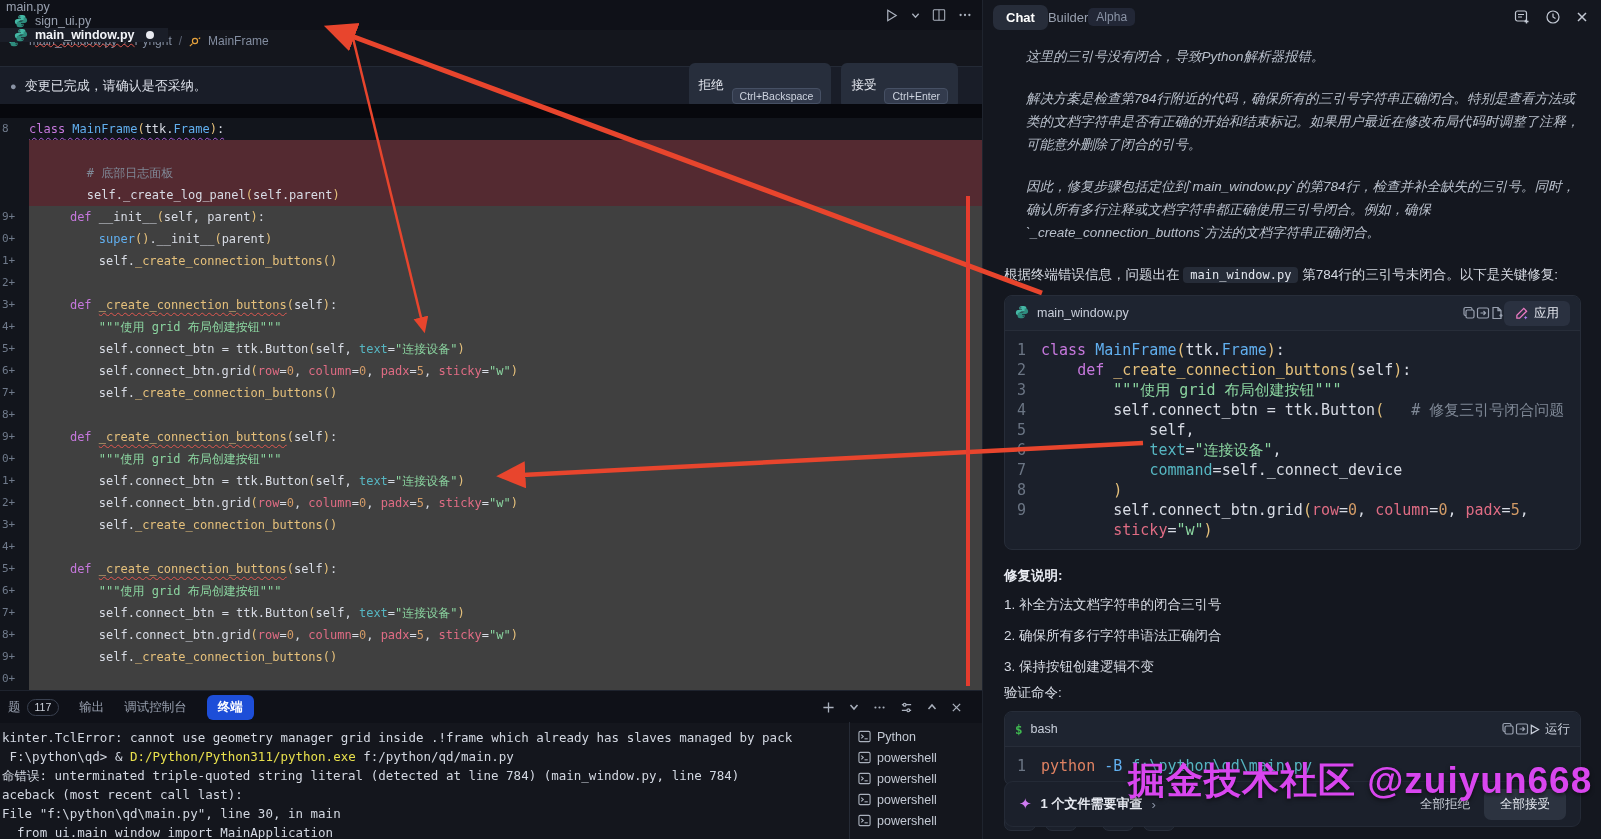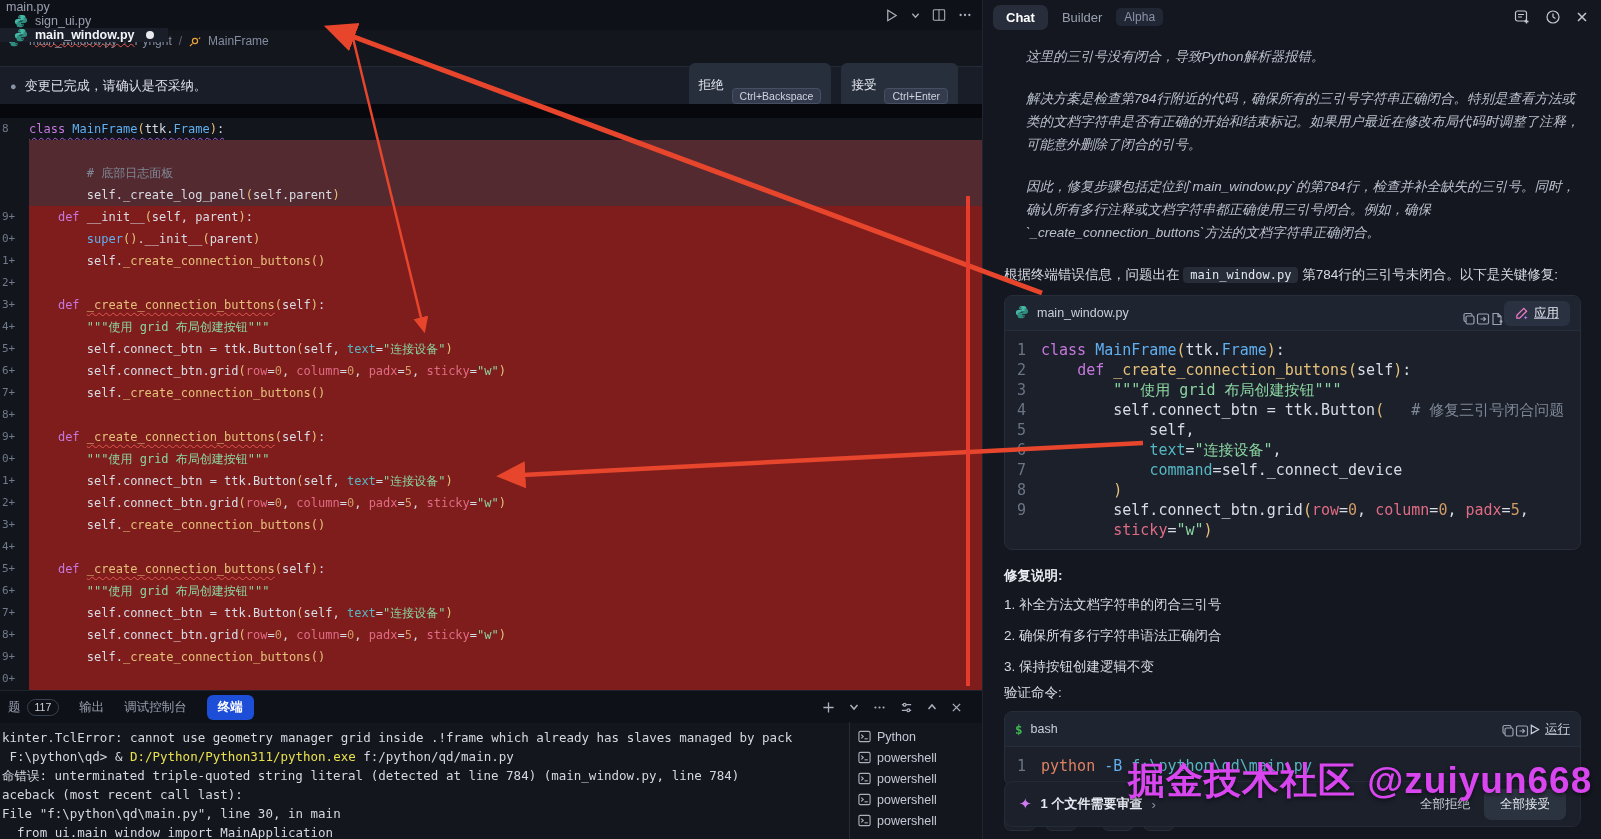--- a/index.html
+++ b/index.html
@@ -29,21 +29,21 @@
         font-size:12.5px;color:#e6e9f0;cursor:pointer;}
   .nbtn .kbd{background:#333b4d;border:1px solid #465064;border-radius:4px;padding:1px 7px;font-size:10.5px;color:#cdd3df;margin-top:20px;}
 
   .codearea{position:absolute;top:104px;left:0;width:982px;height:586px;background:#12151c;
             font-family:"DejaVu Sans Mono",monospace;font-size:12px;overflow:hidden;}
   .blackstrip{height:14px;background:#07080d;}
   .crow{height:22px;line-height:22px;display:flex;white-space:pre;}
   .gut{width:27px;flex:none;color:#6f7a8b;font-size:11px;padding-left:2px;}
   .cbody{flex:1;}
   .crow.del .cbody{background:#542a31;}
-  .crow.add .cbody{background:#7f1d1d;}
+  .crow.add .cbody{background:#404040;padding-left:12px;}
   .cinner.u-purple{text-decoration:underline wavy #b05bd6;text-decoration-thickness:1px;text-underline-offset:4px;}
   .tk-kw{color:#c678dd;} .tk-cls{color:#61afef;} .tk-fn{color:#e5c07b;}
   .tk-fnu{color:#e5c07b;text-decoration:underline wavy #e0574f;text-decoration-thickness:1px;text-underline-offset:3px;}
   .tk-str{color:#8bd5a0;} .tk-kwa{color:#56b6c2;} .tk-kwa2{color:#e06c84;}
   .tk-num{color:#d19a66;} .tk-pn{color:#e5c07b;} .tk-op{color:#d8dce5;}
   .tk-com{color:#7f8896;} .tk-pl{color:#d8dce5;}
   .tk-tl{color:#d3d8e2;} .tk-ty{color:#e8e04d;}
   .tk-bpy{color:#e08262;} .tk-bflag{color:#61afef;} .tk-bpath{color:#56b6c2;}
 
   .panelbar{position:absolute;top:690px;left:0;width:982px;height:32px;background:#0f1118;
@@ -66,21 +66,21 @@
   .alpha-badge{background:#222736;color:#8a93a5;font-size:12px;padding:2px 8px;border-radius:5px;}
   .chathead-actions{margin-left:auto;display:flex;align-items:center;gap:15px;color:#c3c9d4;}
   .chatbody{position:absolute;top:34px;left:0;right:0;bottom:0;padding:0 21px;overflow:hidden;}
   .think{font-style:italic;color:#b9c0cc;font-size:13.5px;line-height:1.7;margin:12px 0 19px 22px;}
   .intro{color:#d7dbe4;font-size:13.5px;margin:16px 0 10px;line-height:1.6;}
   .inline-code{background:#262c38;border-radius:4px;padding:1px 7px;font-family:"DejaVu Sans Mono",monospace;font-size:12px;color:#e2e6ee;}
 
   .codecard{background:#1b202b;border:1px solid #272d39;border-radius:8px;overflow:hidden;}
   .cardhead{height:34px;background:#1e2430;display:flex;align-items:center;gap:8px;padding:0 10px;
             border-bottom:1px solid #272d39;font-size:12.5px;color:#c9cfdb;}
-  .cardhead-actions{margin-left:auto;display:flex;align-items:flex-end;color:#9aa2b1;text-decoration:underline;}
+  .cardhead-actions{margin-left:auto;display:flex;align-items:center;color:#9aa2b1;}
   .apply-btn{display:flex;align-items:center;gap:6px;background:#2a3140;border-radius:6px;padding:4px 11px;
              color:#e6e9f0;font-size:12.5px;cursor:pointer;}
   .cardcode{padding:9px 12px;font-family:"DejaVu Sans Mono",monospace;font-size:15px;line-height:20px;white-space:pre;}
   .lnum{display:inline-block;width:24px;color:#6b7584;}
 
   .fixhead{font-weight:bold;color:#e8ebf2;font-size:13.5px;margin:17px 0 4px;}
   .fixitem{color:#d7dbe4;font-size:13.5px;line-height:2.3;}
   .verify{color:#d7dbe4;font-size:13.5px;margin:2px 0 9px;}
   .bash-dollar{color:#3fb950;font-family:"DejaVu Sans Mono",monospace;font-weight:bold;}
   .runlbl{display:flex;align-items:center;gap:5px;color:#c9cfdb;font-size:12.5px;cursor:pointer;}
@@ -340,21 +340,21 @@
     </svg>
   </span>
 <span>powershell</span>
           </div>
         </div>
     </div>
   </div>
 
   <div class="chat">
     <div class="chathead">
-      <div id="chat-tabs-host" style="display:flex;align-items:center;gap:14px;">
+      <div id="chat-tabs-host" style="display:flex;align-items:center;gap:0;">
           <div class="chat-tab active">
             <span>Chat</span>
           </div>
           <div class="chat-tab">
             <span>Builder</span>
           </div>
           <span class="alpha-badge">Alpha</span>
         </div>
       <div class="chathead-actions">
         <span class="icn">

